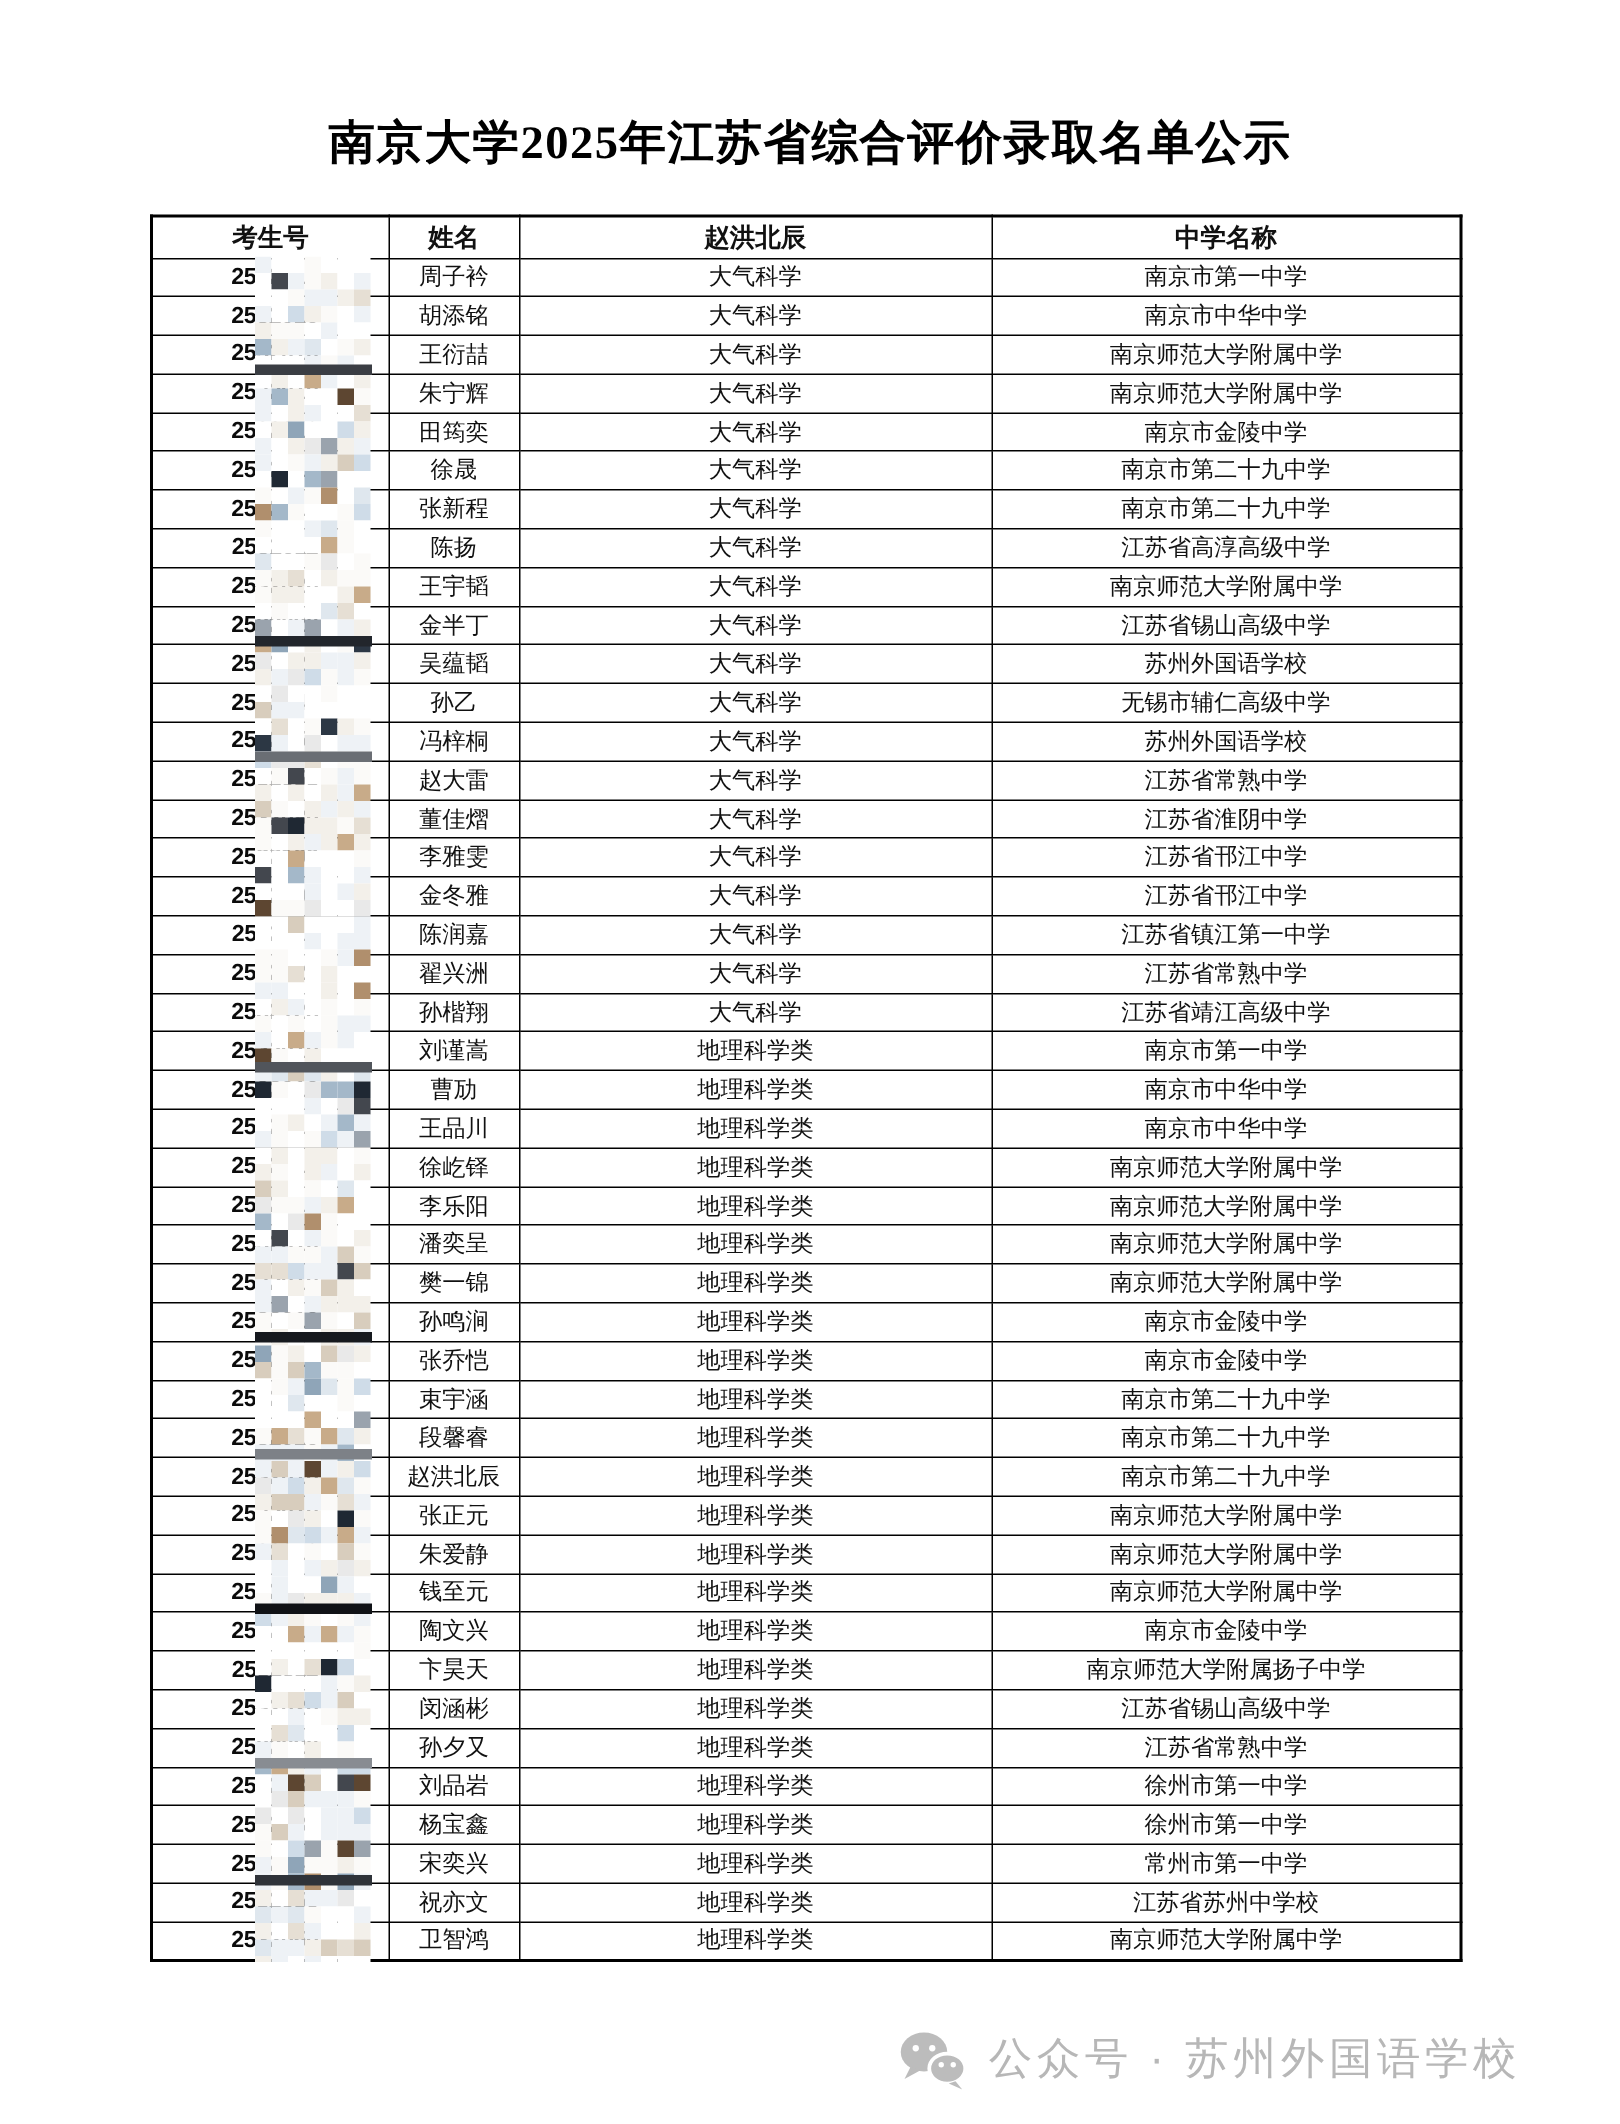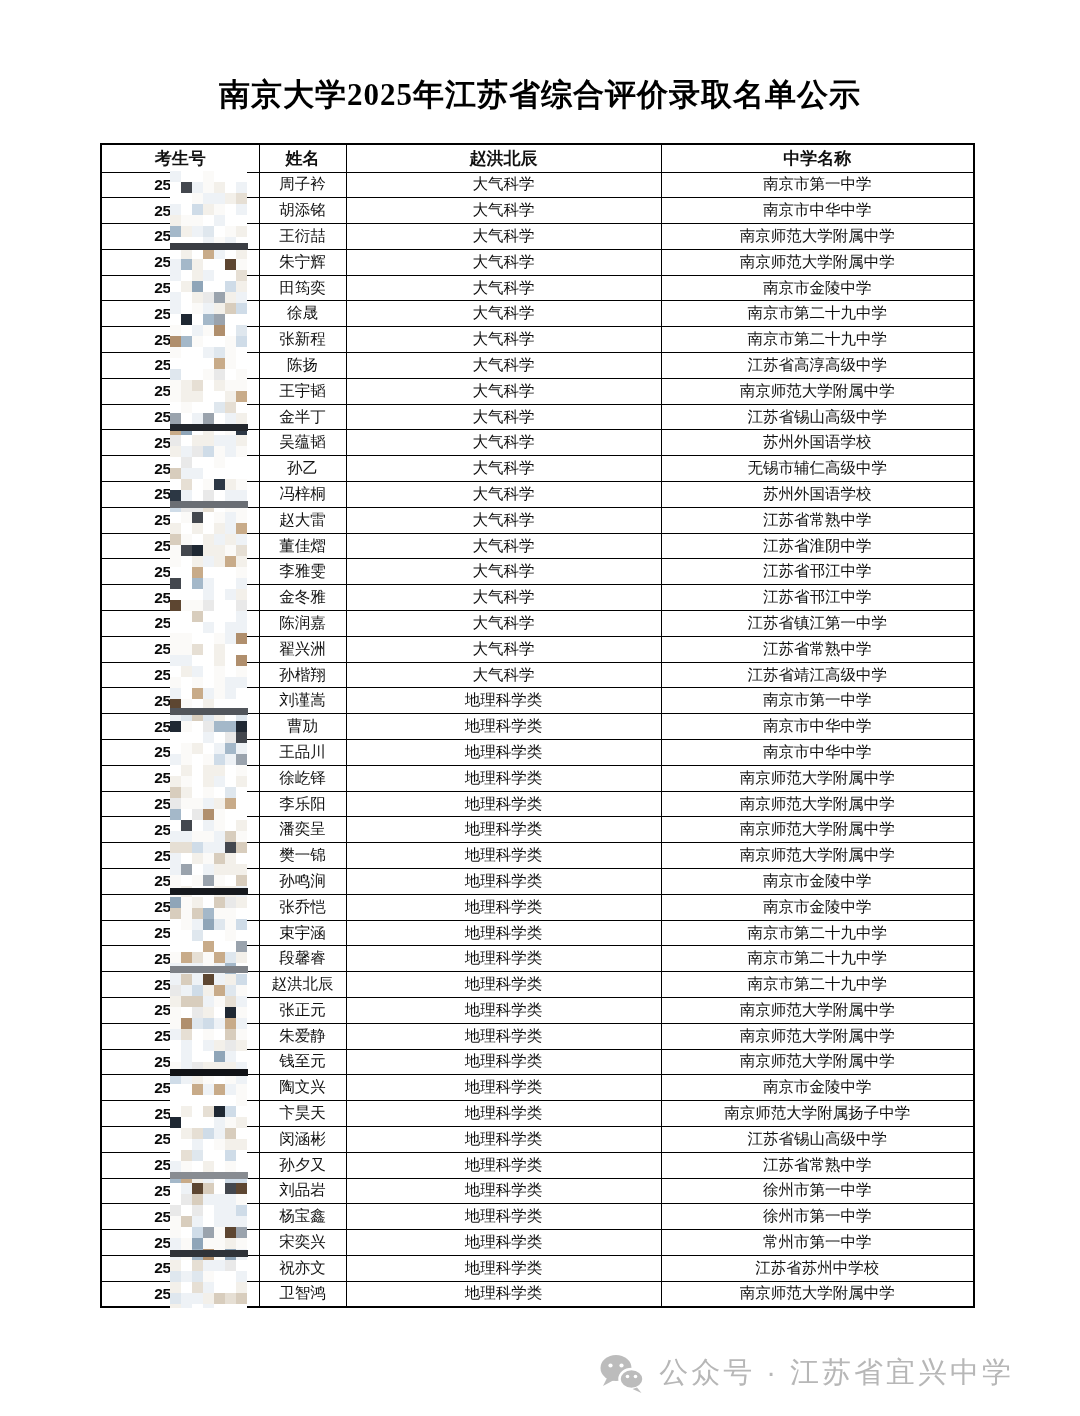--- a/index.html
+++ b/index.html
@@ -370,16 +370,16 @@
     <svg width="48" height="42" viewBox="0 0 48 42">
       <ellipse cx="19" cy="16" rx="15.5" ry="13" fill="#bcbcbc"></ellipse>
       <polygon points="10,26 6,34 17,28" fill="#bcbcbc"></polygon>
       <circle cx="13.5" cy="13.5" r="2.1" fill="#ffffff"></circle>
       <circle cx="24.5" cy="13.5" r="2.1" fill="#ffffff"></circle>
       <ellipse cx="34.5" cy="27" rx="12" ry="10" fill="#bcbcbc" stroke="#ffffff" stroke-width="2.5"></ellipse>
       <polygon points="40,35.5 44.5,41 35.5,37" fill="#bcbcbc"></polygon>
       <circle cx="30.5" cy="24.5" r="1.8" fill="#ffffff"></circle>
       <circle cx="38.5" cy="24.5" r="1.8" fill="#ffffff"></circle>
     </svg>
-    <span>公众号 · 江苏省宜兴中学</span>
+    <span>公众号 · 苏州外国语学校</span>
   </div>
 
 </div>
 
 </body></html>

